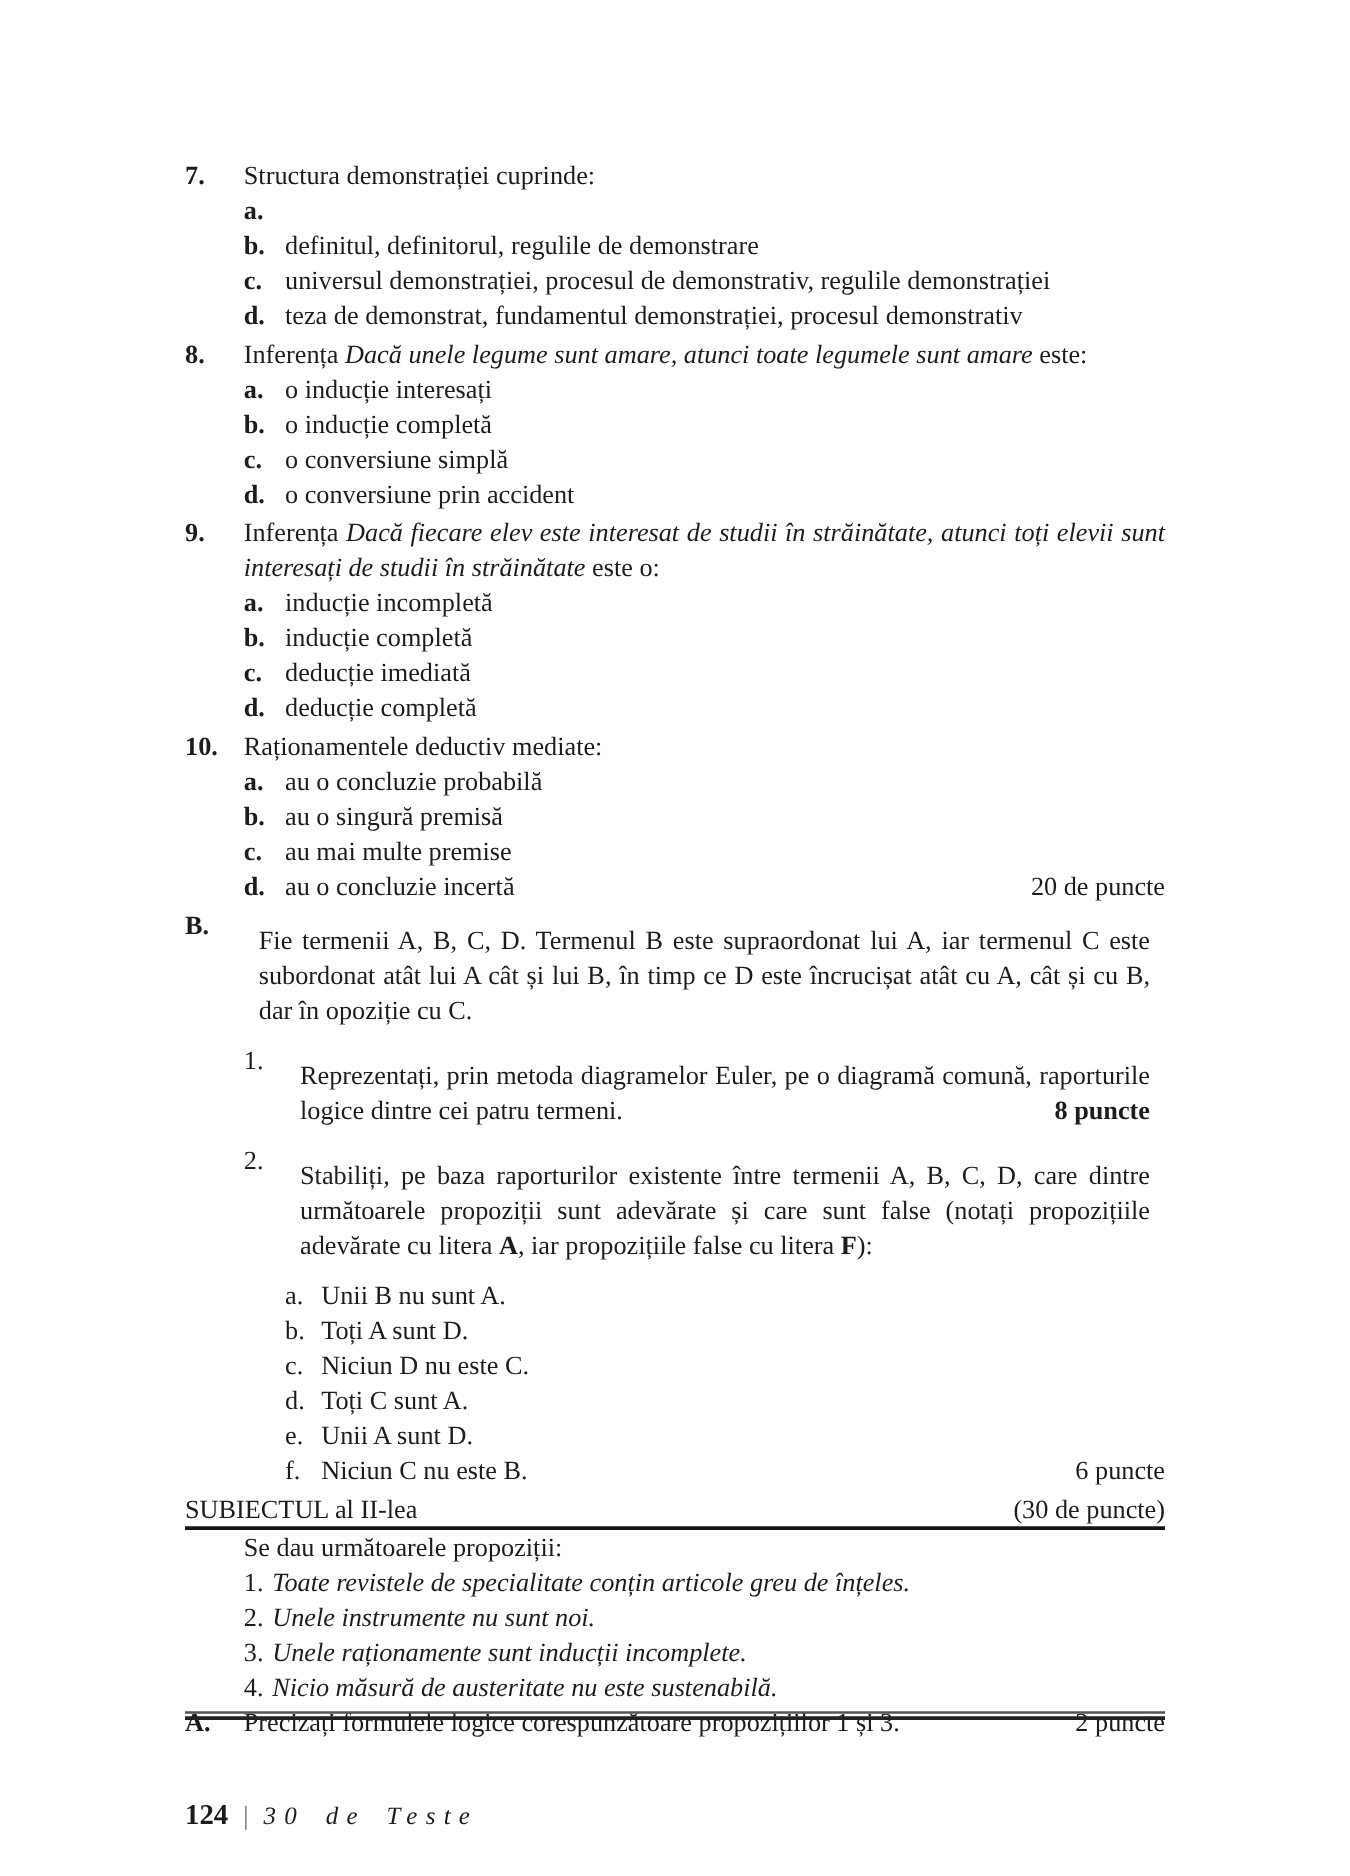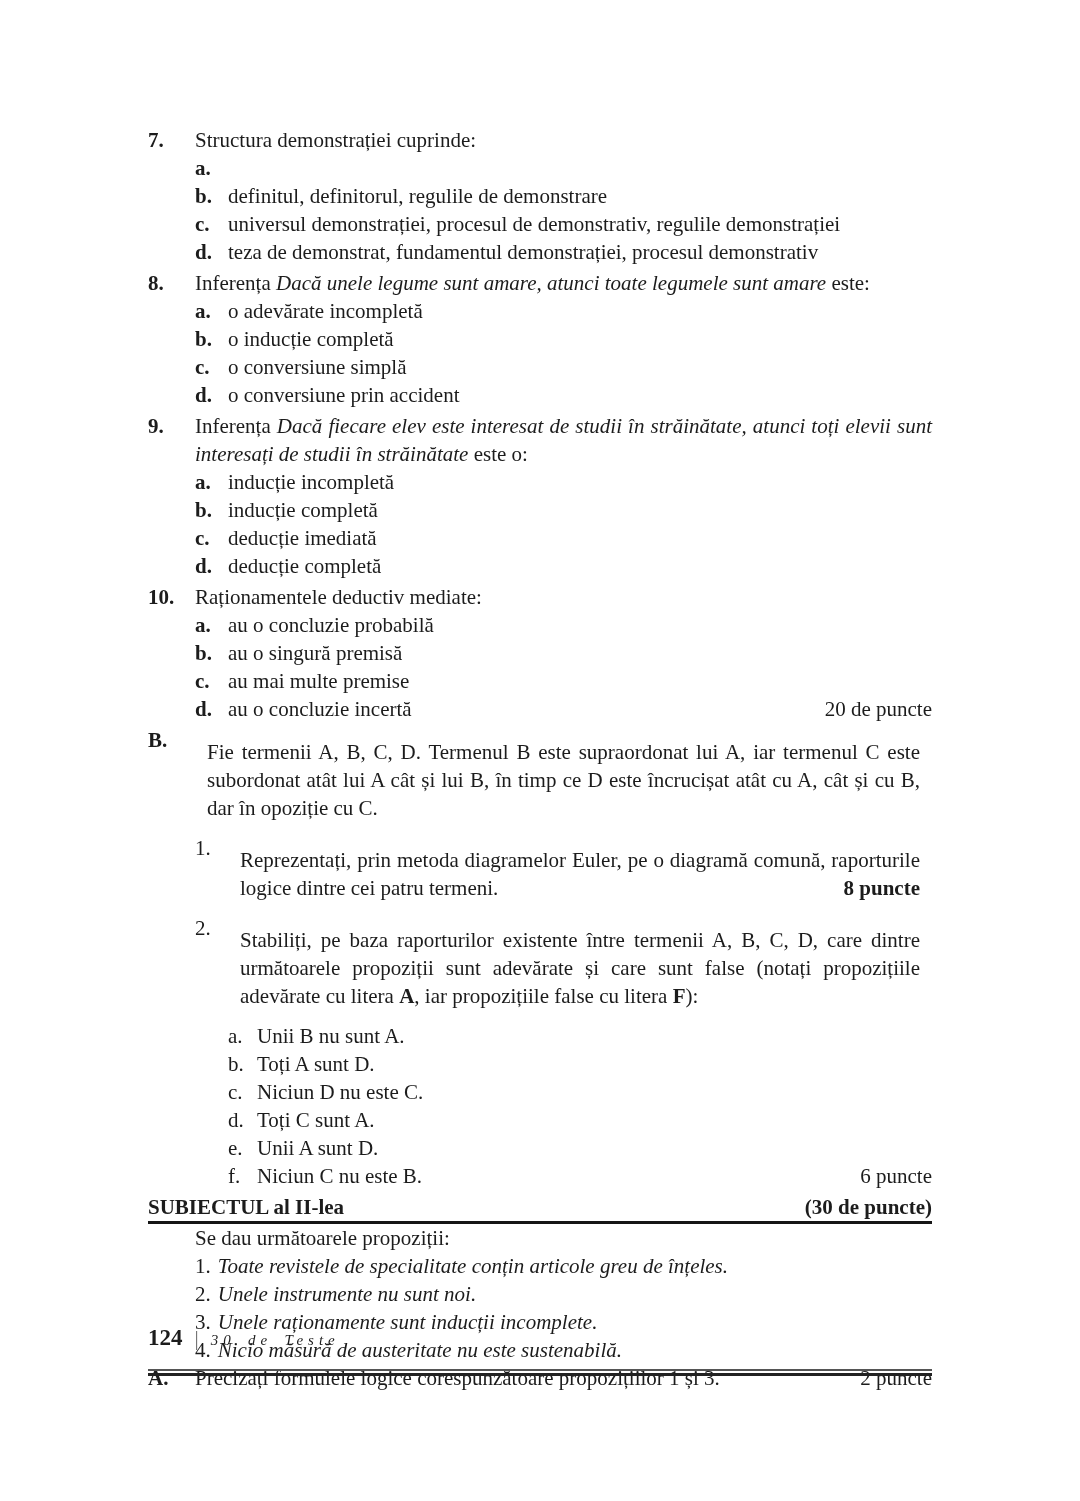--- a/index.html
+++ b/index.html
@@ -30,39 +30,39 @@
   .b{font-weight:bold;}
   .sub{display:flex;align-items:flex-start;}
   .sub-num{flex:0 0 33px;}
   .sub-body{flex:1;min-width:0;}
   .p-justify{margin:12px;text-align:justify;}
   .pts-float{float:right;font-weight:bold;padding-left:12px;}
   .opt2{display:flex;}
   .letter2{flex:0 0 29px;}
   .subject{
     display:flex;justify-content:space-between;align-items:baseline;
-    font-weight:bold;
+    font-weight:normal;
     border-bottom:3px solid #161616;
     margin-top:1px;
   }
   .props{margin-left:47px;}
   .prop{margin:0;}
   .prop-num{margin-right:7px;}
   .footer-rule{position:absolute;left:148px;top:1369px;width:784px;}
   .rule-top{height:2px;background:#555555;}
   .rule-gap{height:2px;}
   .rule-bottom{height:3px;background:#222222;}
   .footer-text{
-    position:absolute;left:148px;top:1323px;width:784px;
+    position:absolute;left:148px;top:1437px;width:784px;
     font-size:21px;line-height:30px;
     display:flex;align-items:baseline;
   }
   .page-num{font-weight:bold;font-size:23px;}
   .footer-sep{color:#6b6b6b;margin:0 12px;font-weight:normal;}
-  .book-title{font-style:italic;font-size:15px;letter-spacing:0.33em;word-spacing:0.25em;}
+  .book-title{font-style:italic;font-size:20px;letter-spacing:0.33em;word-spacing:0.25em;}
 </style>
 </head>
 <body>
 
 <div class="page">
   <div class="content">
 
     <section class="q">
       <div class="row">
         <span class="num">7.</span>
@@ -87,21 +87,21 @@
       </div>
     </section>
 
     <section class="q">
       <div class="row">
         <span class="num">8.</span>
         <div class="body">
           <p class="stem-text"><span>Inferența </span><span class="i">Dacă unele legume sunt amare, atunci toate legumele sunt amare</span><span> este:</span></p>
           <div class="opt">
             <span class="letter">a.</span>
-            <span class="opt-text">o adevărate incompletă</span>
+            <span class="opt-text">o inducție interesați</span>
           </div>
           <div class="opt">
             <span class="letter">b.</span>
             <span class="opt-text">o inducție completă</span>
           </div>
           <div class="opt">
             <span class="letter">c.</span>
             <span class="opt-text">o conversiune simplă</span>
           </div>
           <div class="opt">

